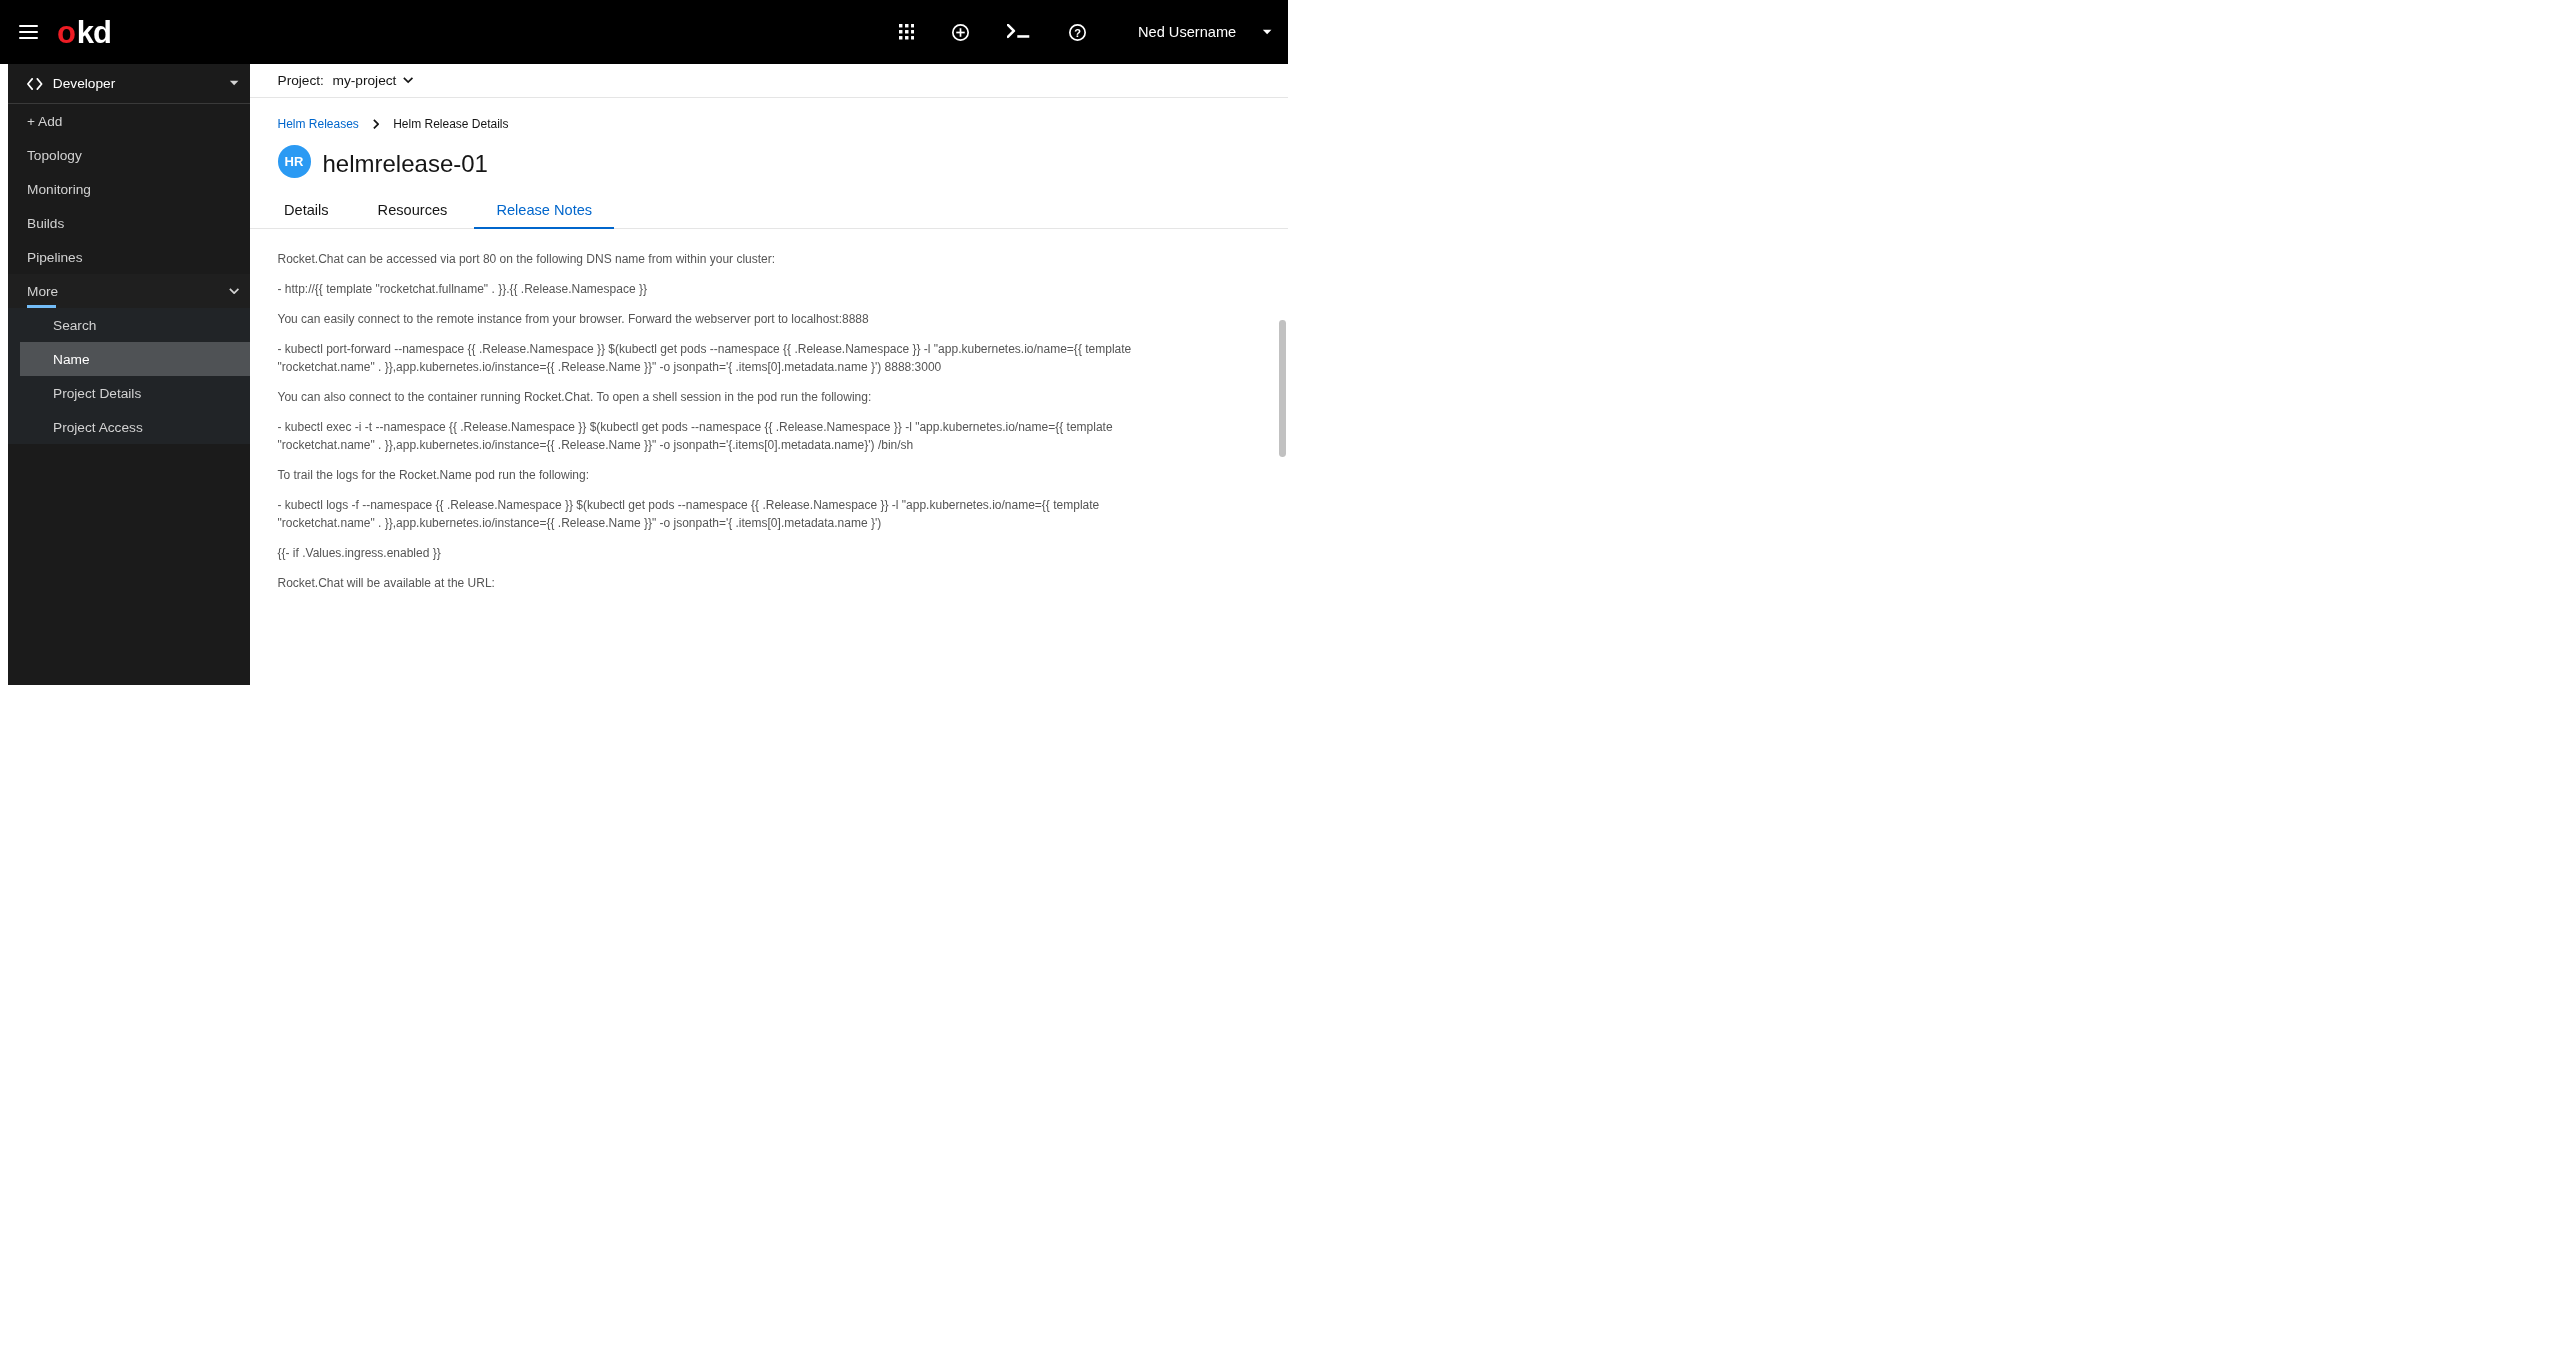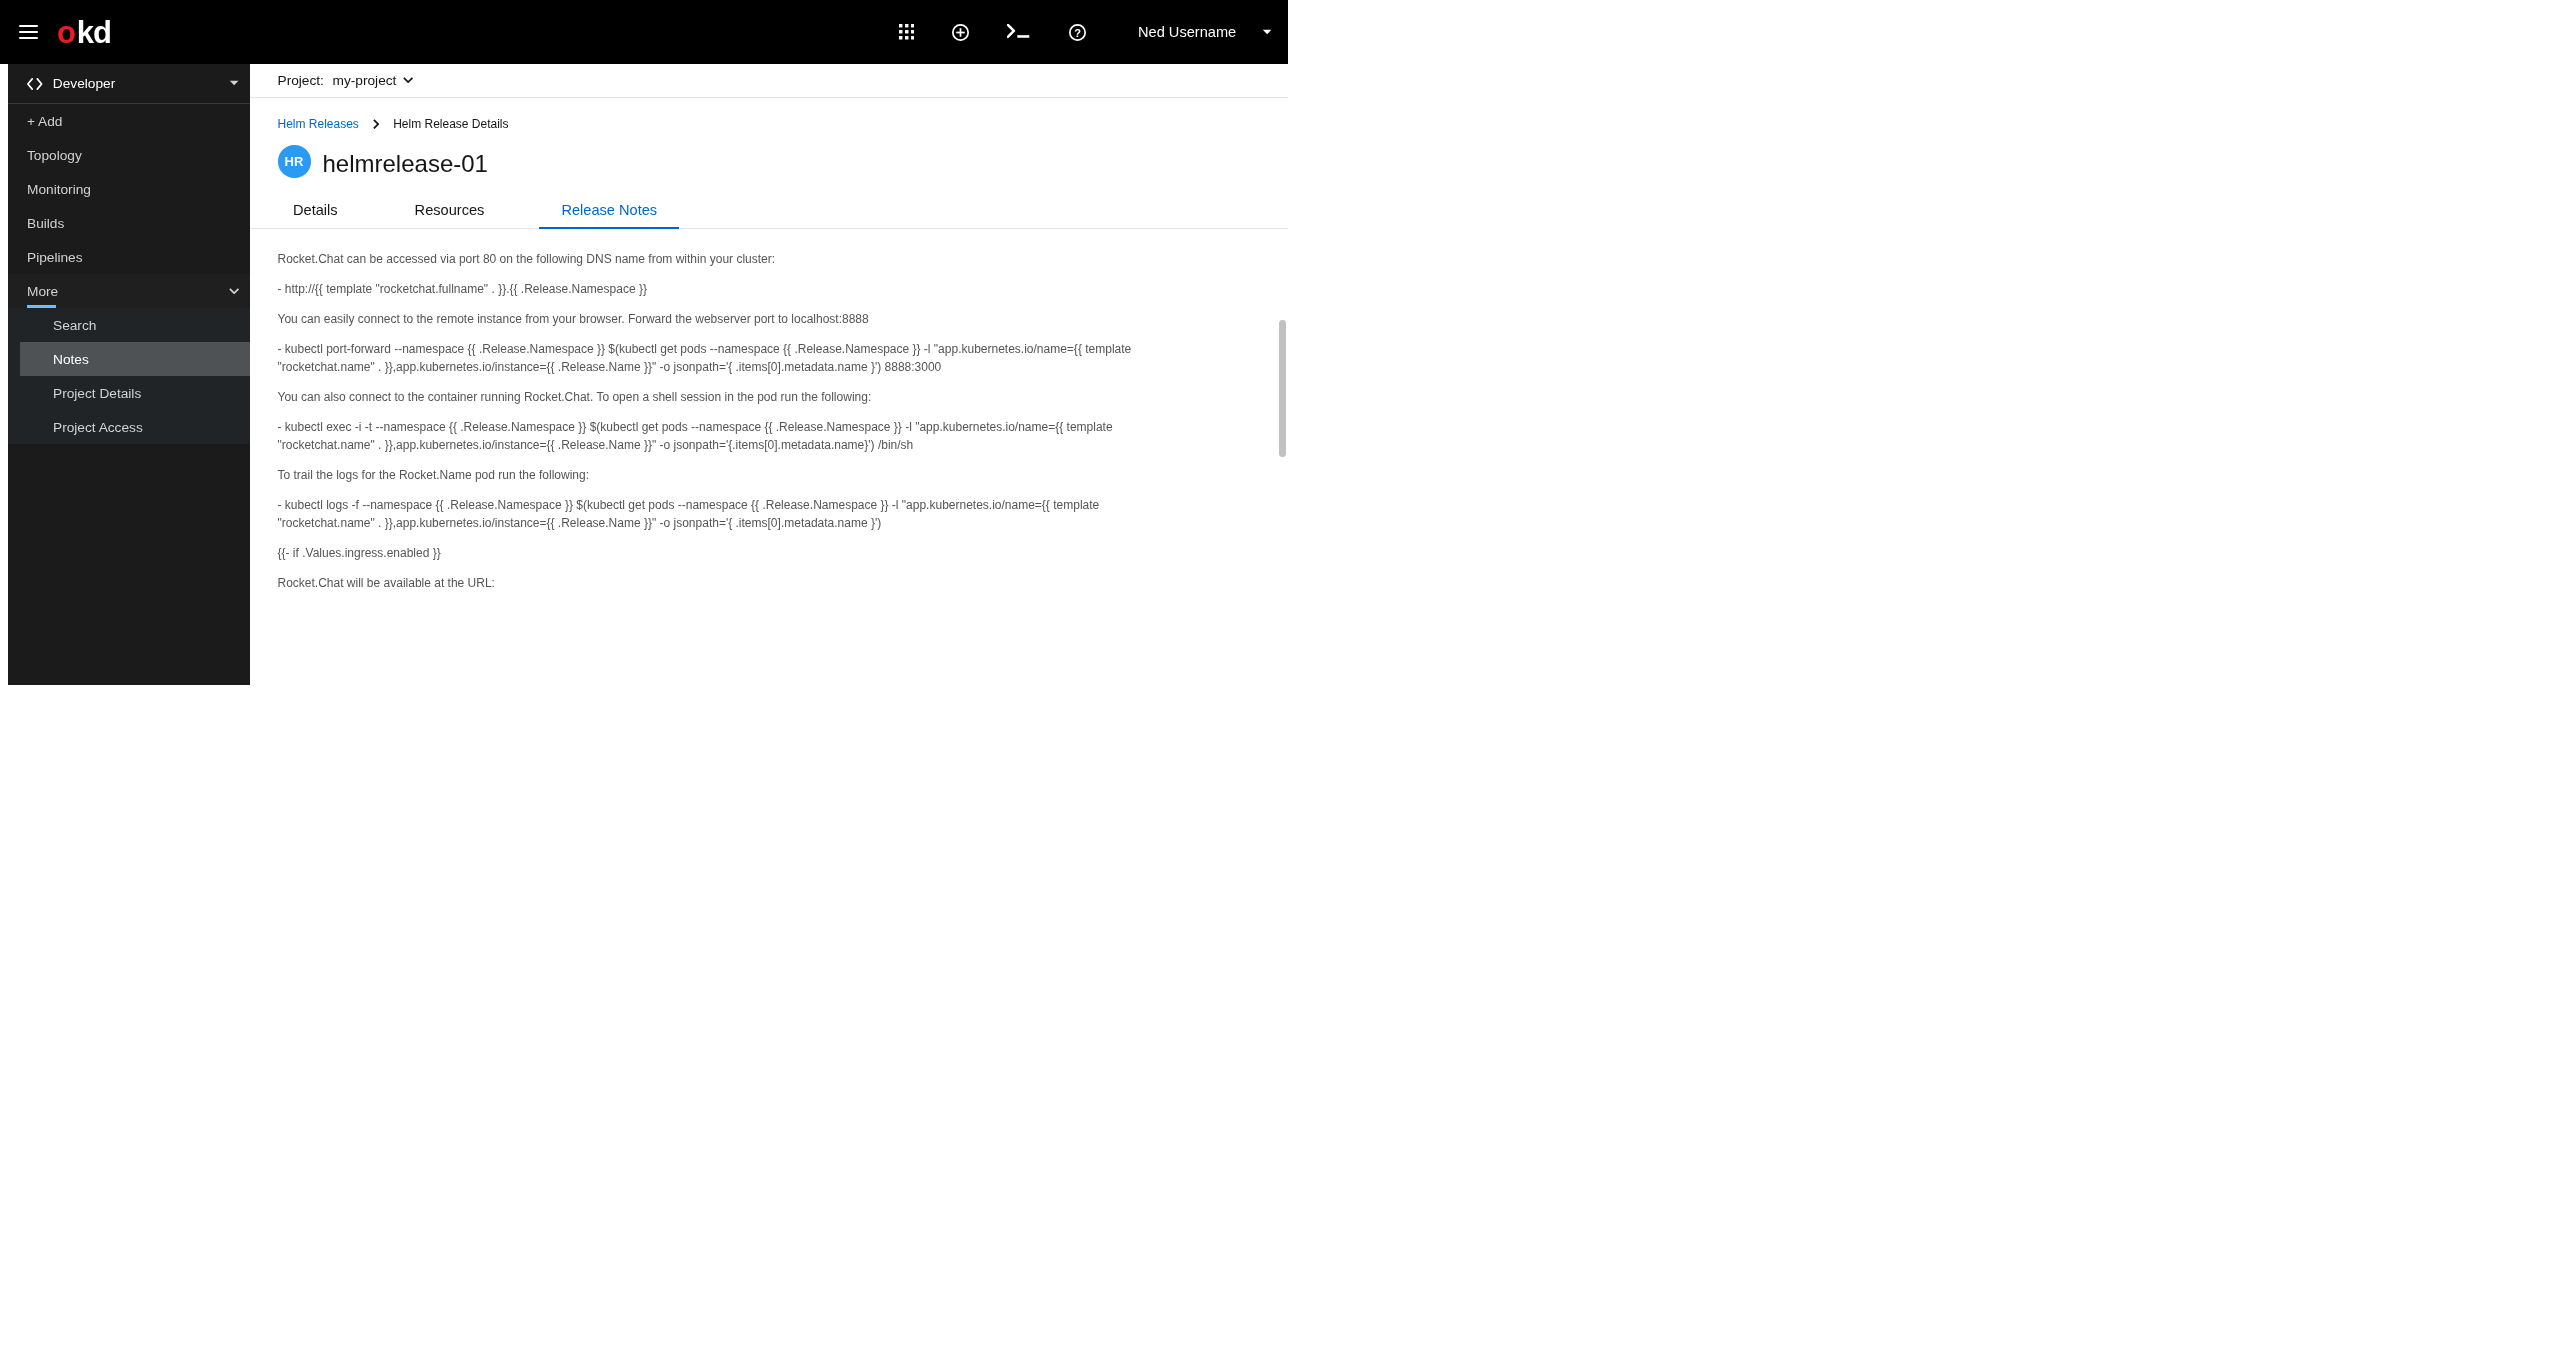--- a/index.html
+++ b/index.html
@@ -159,22 +159,22 @@
     display: flex; align-items: center; justify-content: center;
     color: #fff; font-size: 13px; font-weight: 600;
   }
   .page-title {
     font-size: 24px; font-weight: 400; color: #151515;
   }
 
   .tabs {
     display: flex; align-items: flex-end;
     border-bottom: 0.9px solid var(--border);
-    padding-left: 21px;
-    gap: 33px;
+    padding-left: 12px;
+    gap: 5px;
   }
   .tab {
     padding: 8.6px 22px 10.3px 22px;
     font-size: 14.6px;
     color: #151515;
     cursor: pointer;
     position: relative;
   }
   .tab.active {
     color: #0066CC;
@@ -296,21 +296,21 @@
         <path d="M1 1 L6 6 L11 1" fill="none" stroke="#D2D2D2" stroke-width="2"></path>
       </svg>
     <span class="underline"></span>
   </div>
 
   <div class="subnav-group">
     <div class="subnav-item">
       <span>Search</span>
     </div>
     <div class="subnav-item active">
-      <span>Notes</span>
+      <span>Name</span>
     </div>
     <div class="subnav-item">
       <span>Project Details</span>
     </div>
     <div class="subnav-item">
       <span>Project Access</span>
     </div>
   </div>
 </div>
 

